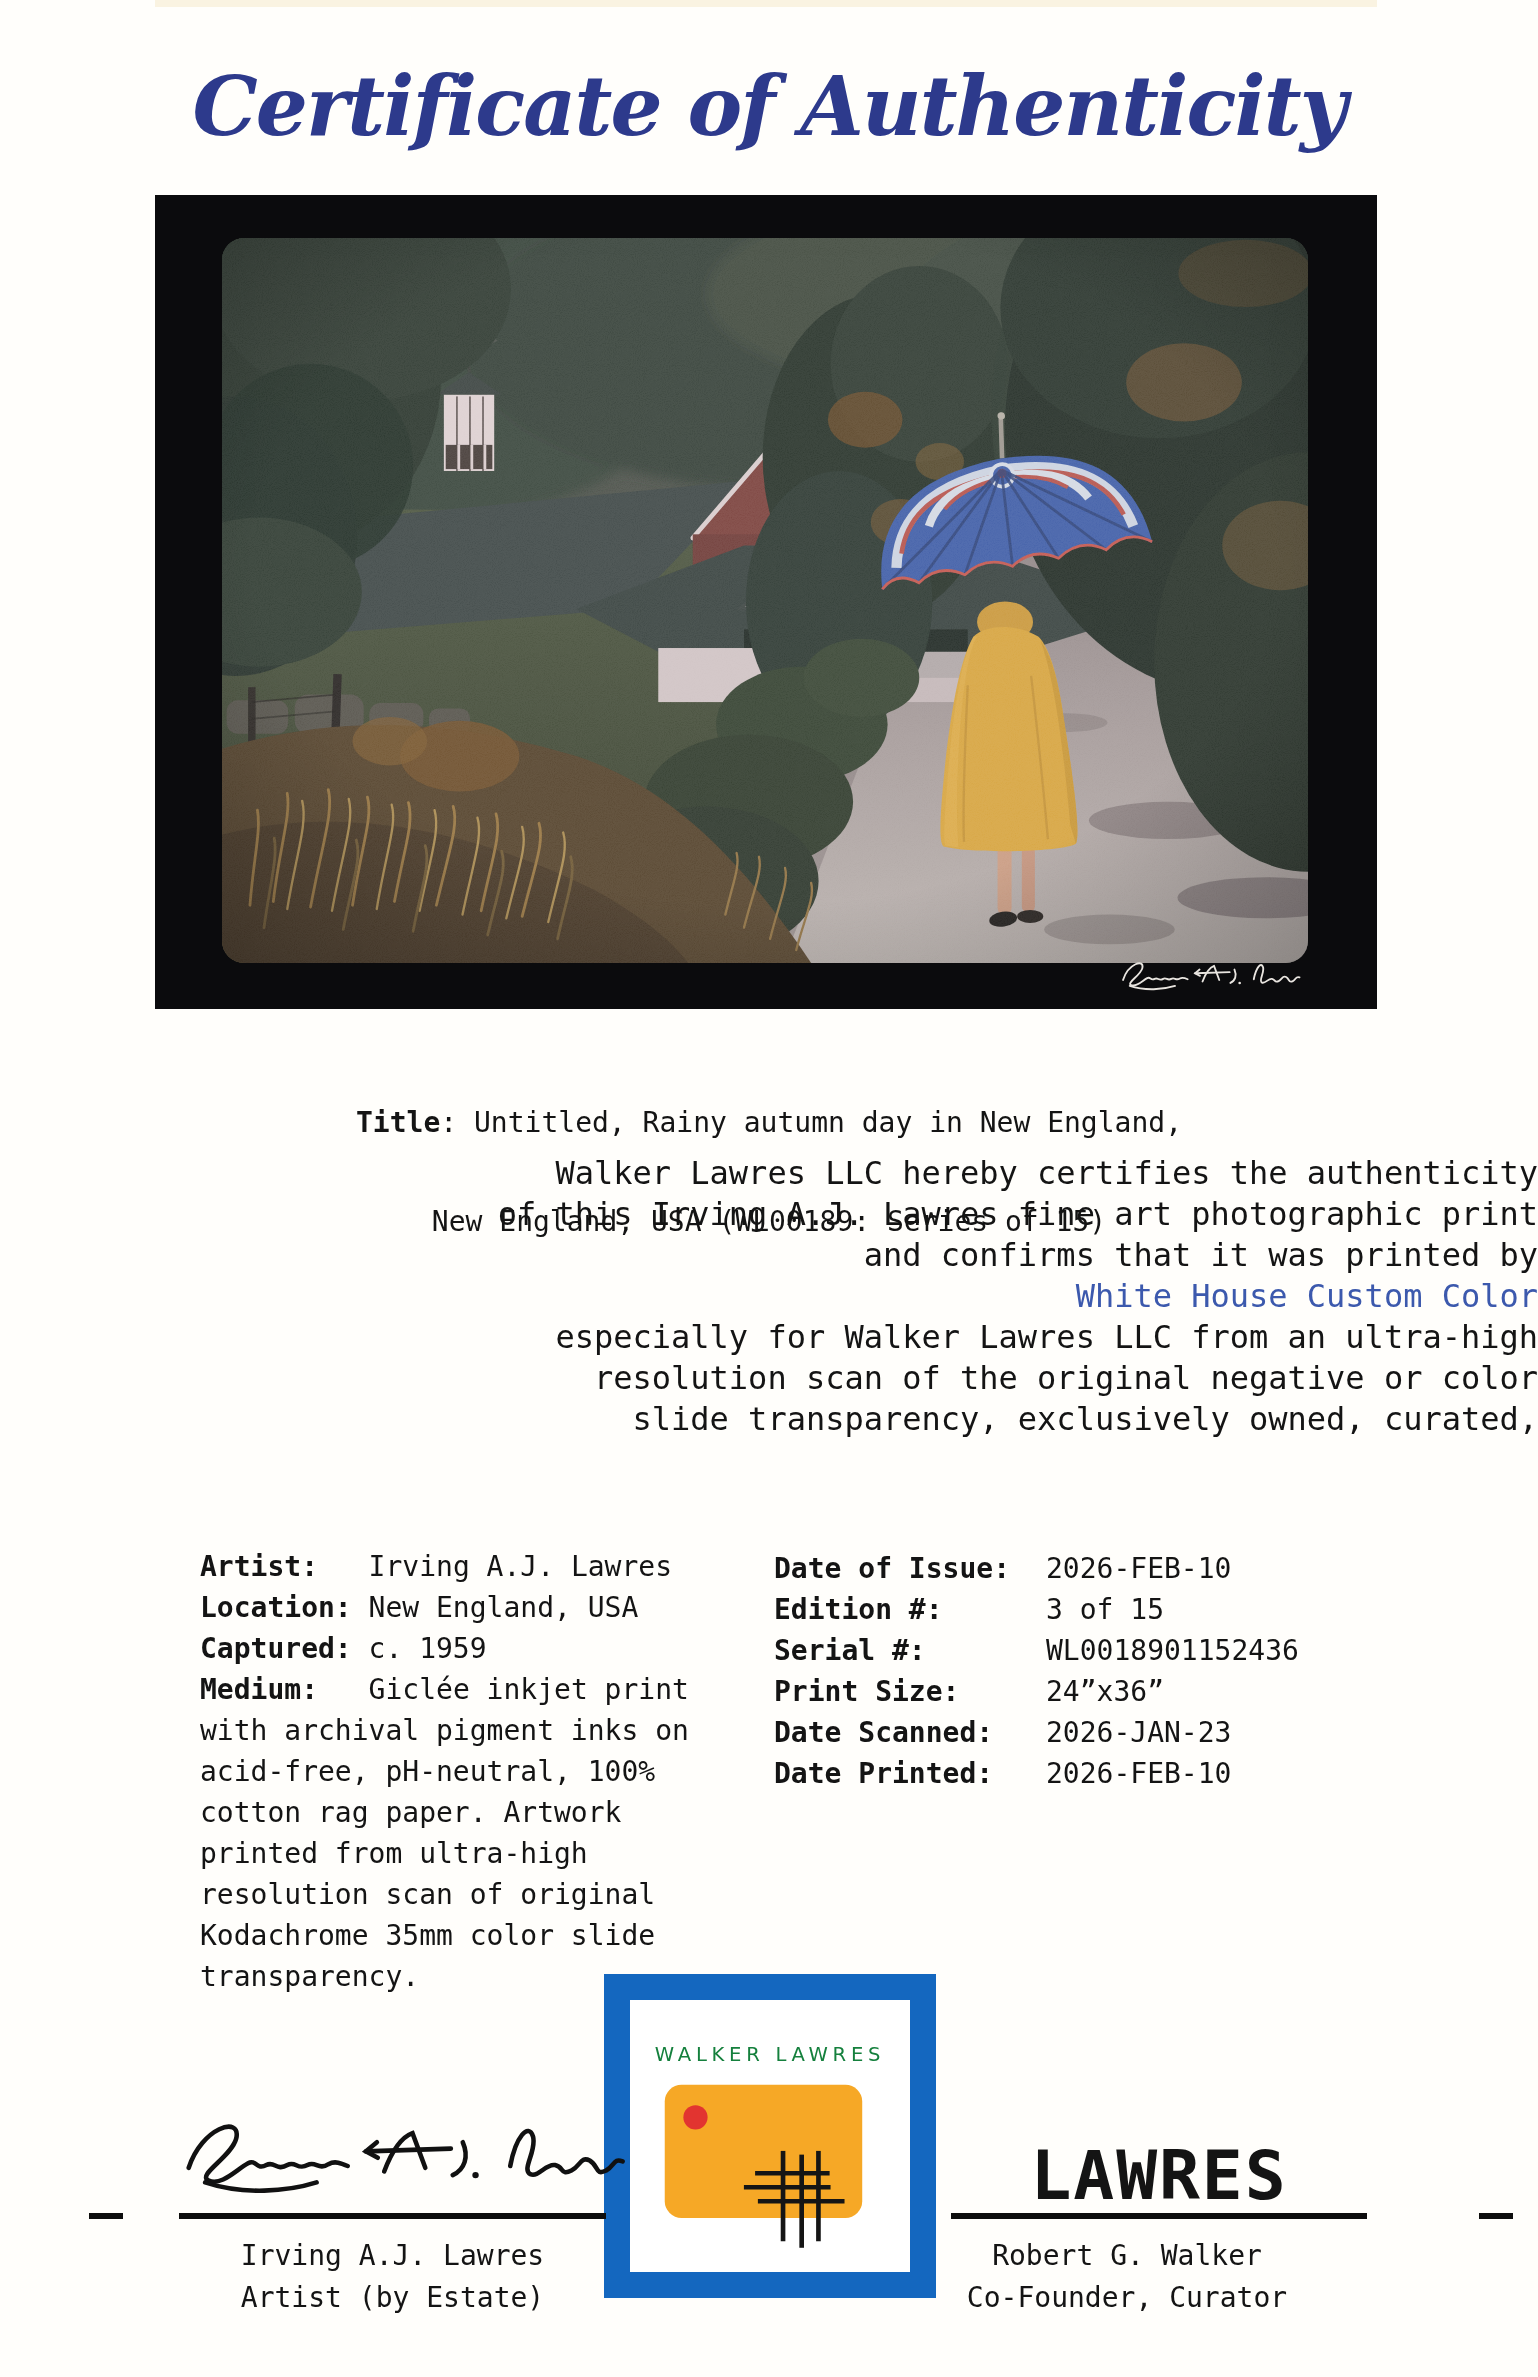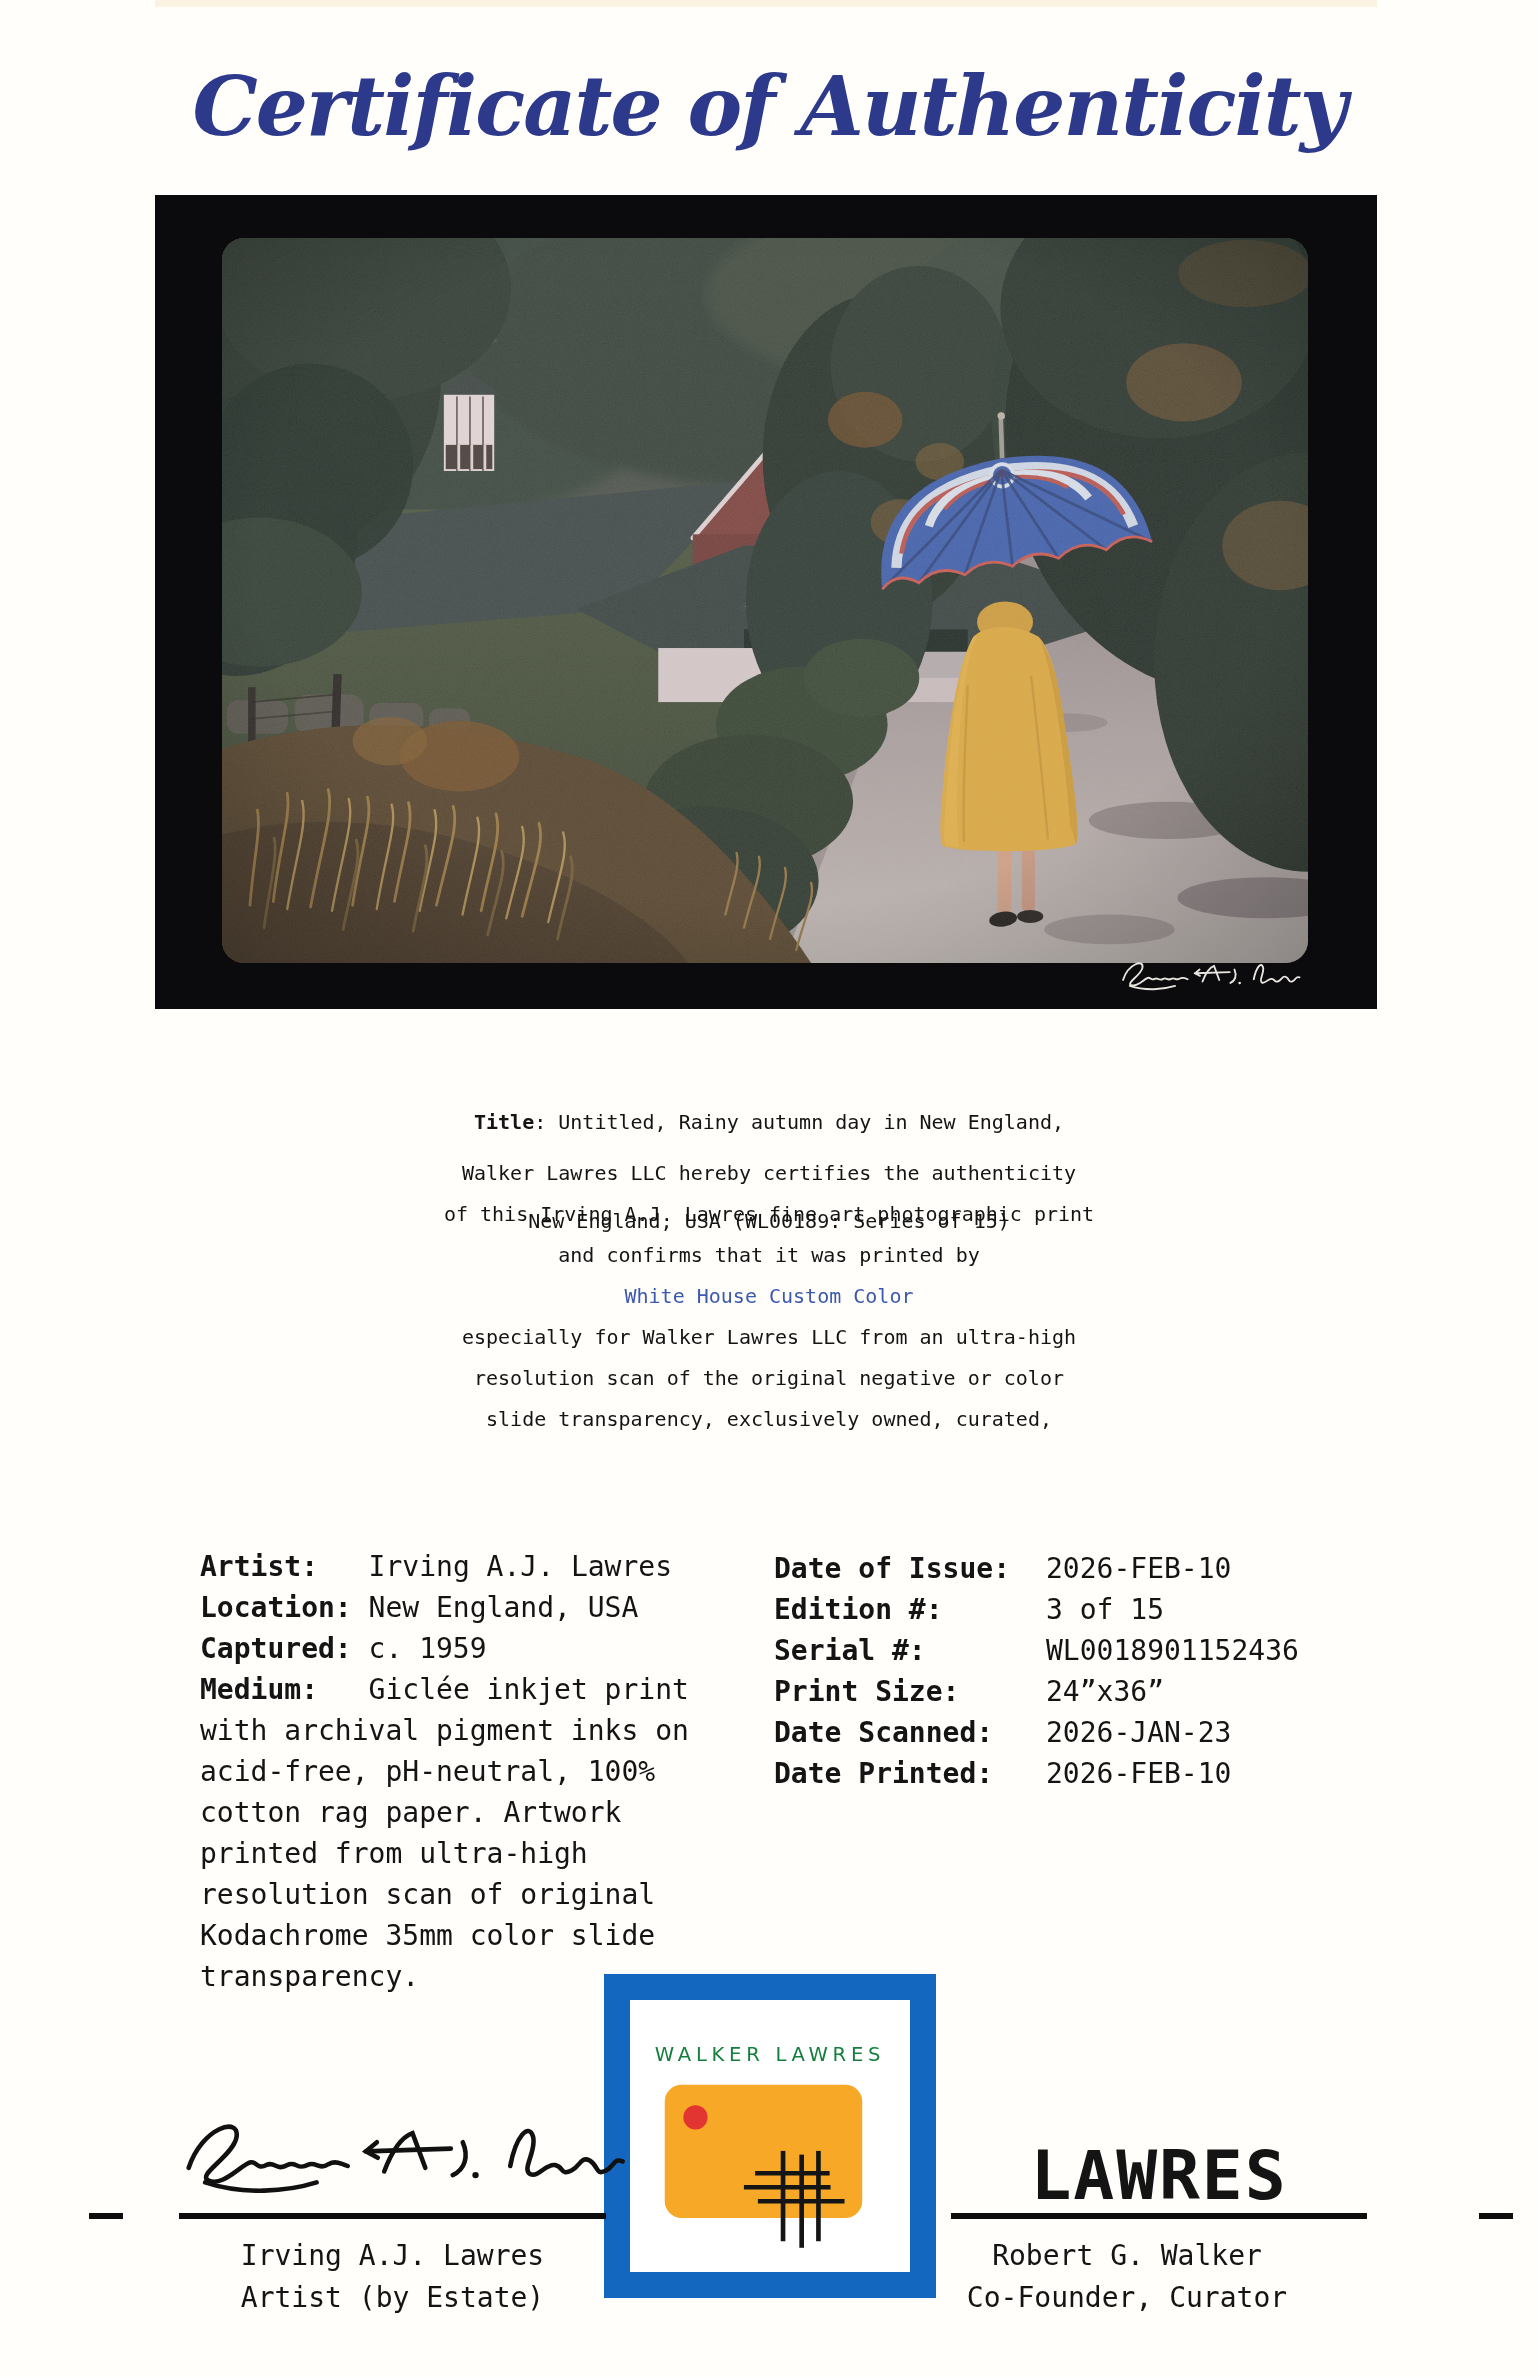--- a/index.html
+++ b/index.html
@@ -11,23 +11,23 @@
         font-family:"DejaVu Sans Mono","Liberation Mono",monospace;color:var(--ink);}
   .top-strip{position:absolute;left:155px;top:0;width:1222px;height:6.5px;background:var(--strip);}
   .script-title{position:absolute;left:0;top:58px;width:100%;margin:0;text-align:center;
         font-family:"DejaVu Serif","Liberation Serif",serif;font-style:italic;font-weight:700;
         font-size:82px;letter-spacing:-1.9px;color:var(--script-blue);}
   .photo-mat{position:absolute;left:155px;top:195px;width:1222px;height:814px;background:#0b0b0d;}
   .photo-frame{position:absolute;left:67px;top:43px;width:1086px;height:725px;border-radius:22.4px;overflow:hidden;}
   svg.photo{display:block;width:100%;height:100%;}
   .mat-sig{position:absolute;right:65px;bottom:5.6px;width:213px;height:52px;}
   .title-block{position:absolute;left:0;top:1040px;width:100%;text-align:center;
-        font-size:20px;line-height:33px;white-space:pre;}
+        font-size:28px;line-height:33px;white-space:pre;}
   .title-block b{font-weight:bold;}
-  .cert{position:absolute;left:0;top:1153px;width:100%;text-align:center;font-size:20px;line-height:41px;}
+  .cert{position:absolute;left:0;top:1153px;width:100%;text-align:right;font-size:32px;line-height:41px;}
   .cert .hl{color:var(--hl-blue);}
   .details-left{position:absolute;left:200px;top:1546px;font-size:28px;line-height:41px;white-space:pre;}
   .details-left b{font-weight:bold;}
   .details-right{position:absolute;left:774px;top:1548px;font-size:28px;line-height:41px;}
   .details-right .row{display:flex;}
   .details-right .lbl{font-weight:bold;width:272px;flex:none;}
   .logo-badge{position:absolute;left:604px;top:1974px;width:332px;height:324px;background:#ffffff;
         border:26px solid var(--logo-blue);box-sizing:border-box;}
   .logo-name{position:absolute;left:0;top:43px;width:280px;text-align:center;
         font-family:"DejaVu Sans","Liberation Sans",sans-serif;font-size:19.6px;letter-spacing:4.7px;color:#15803d;}

